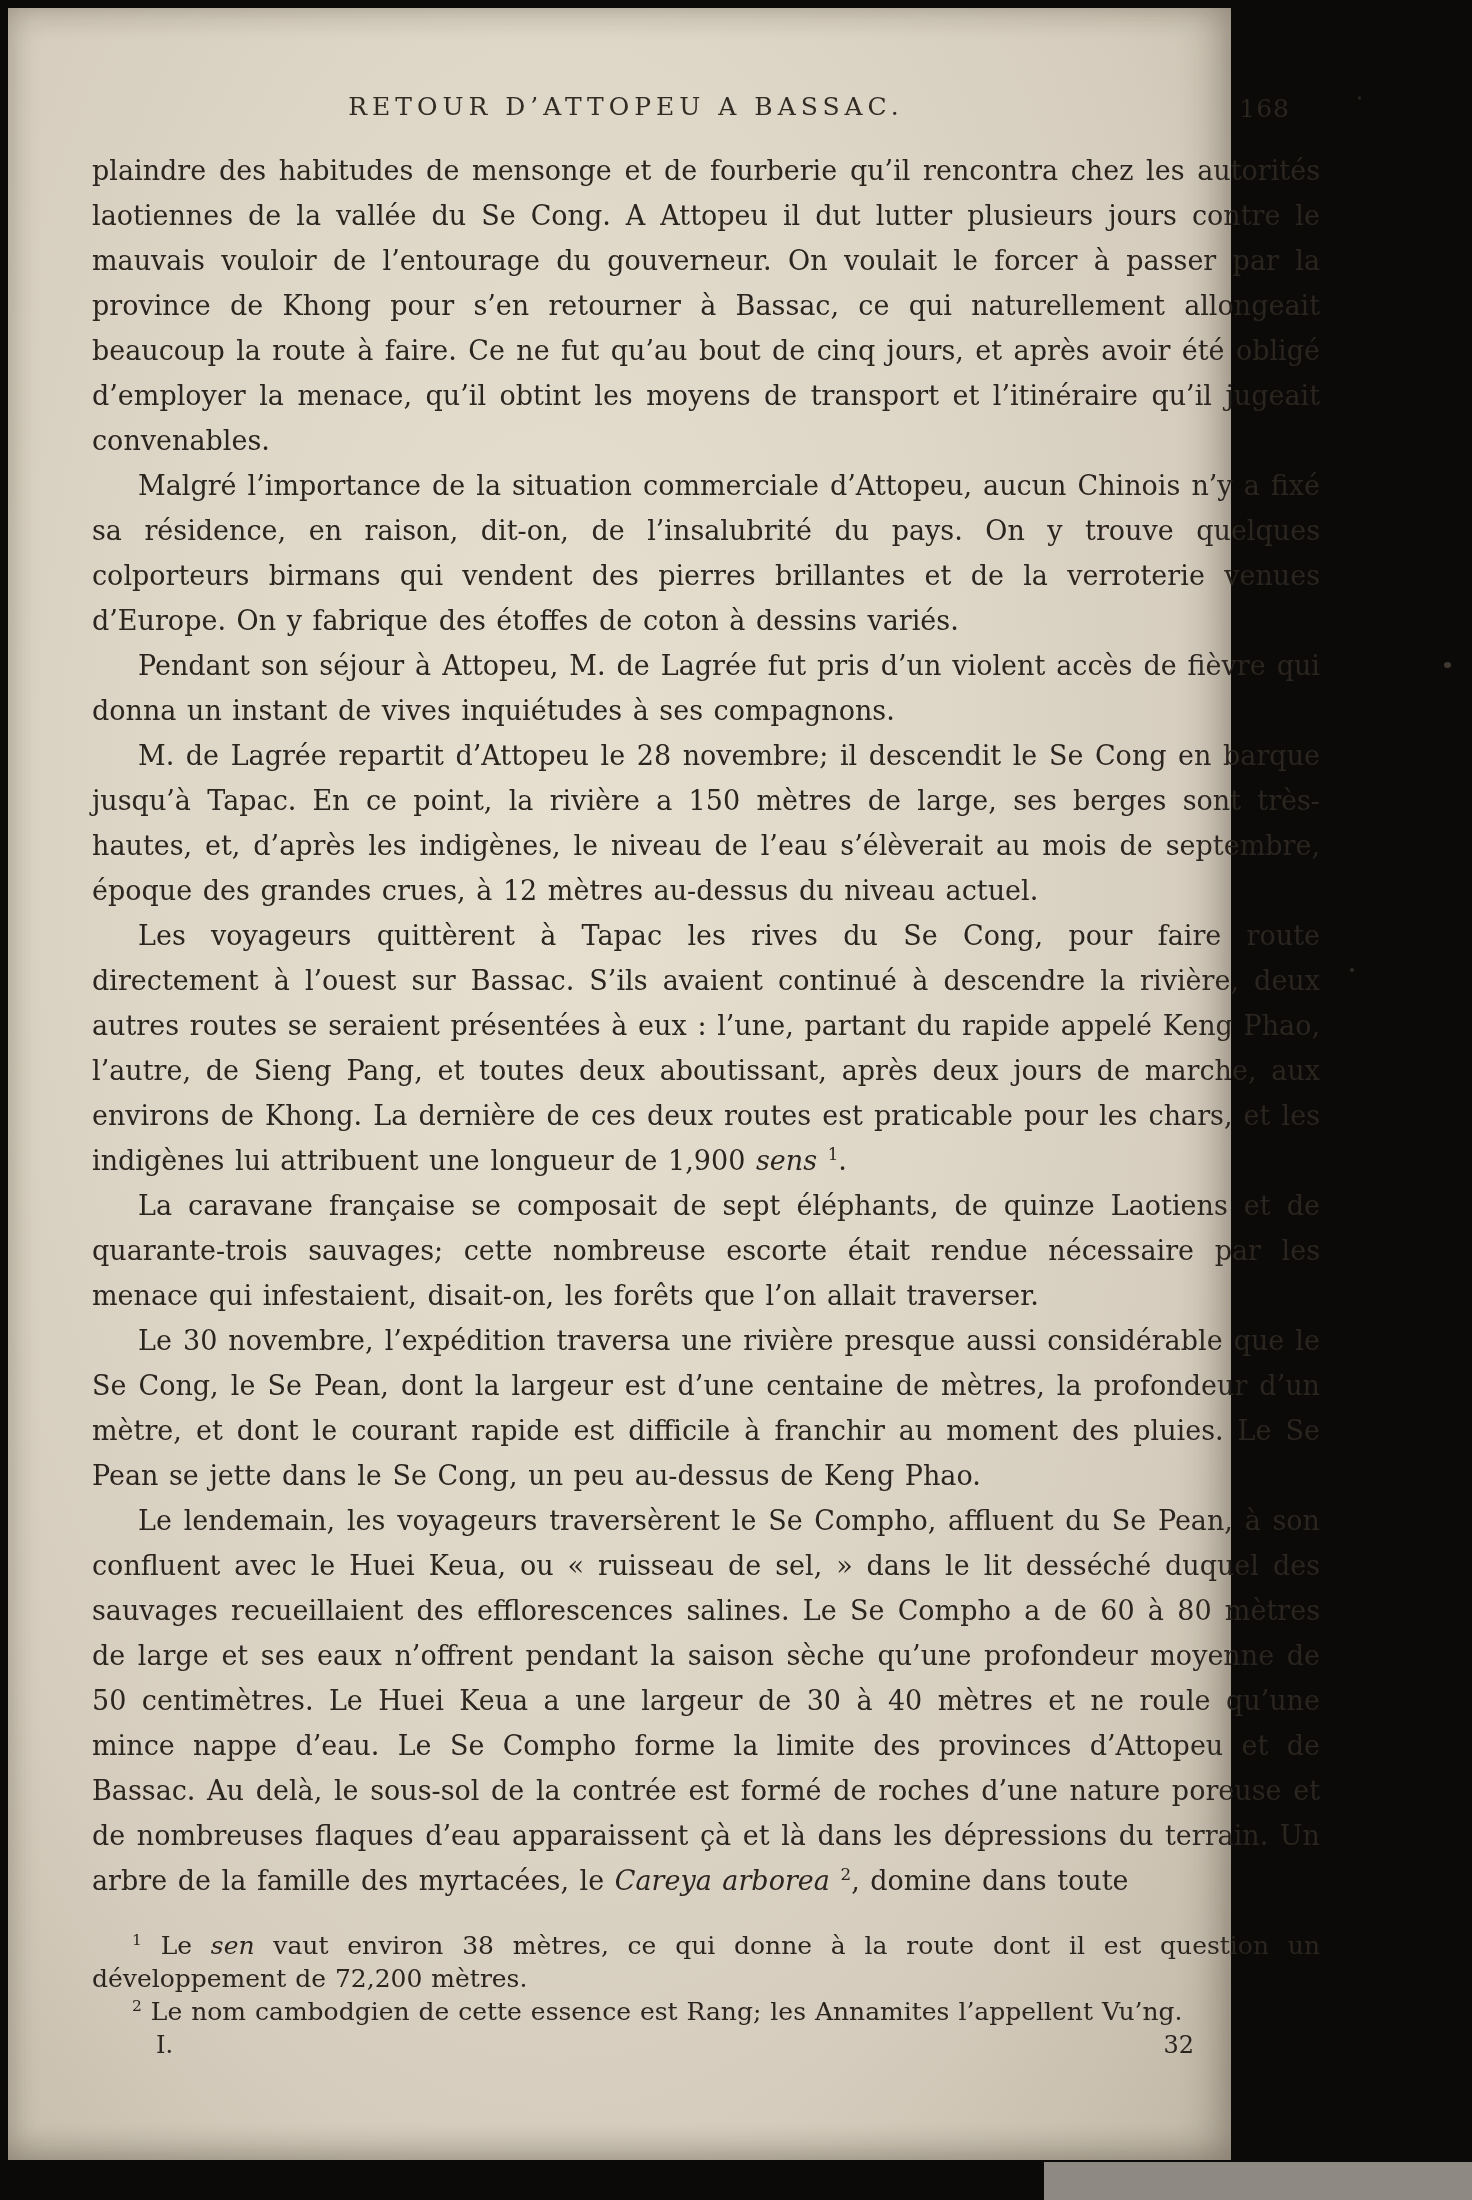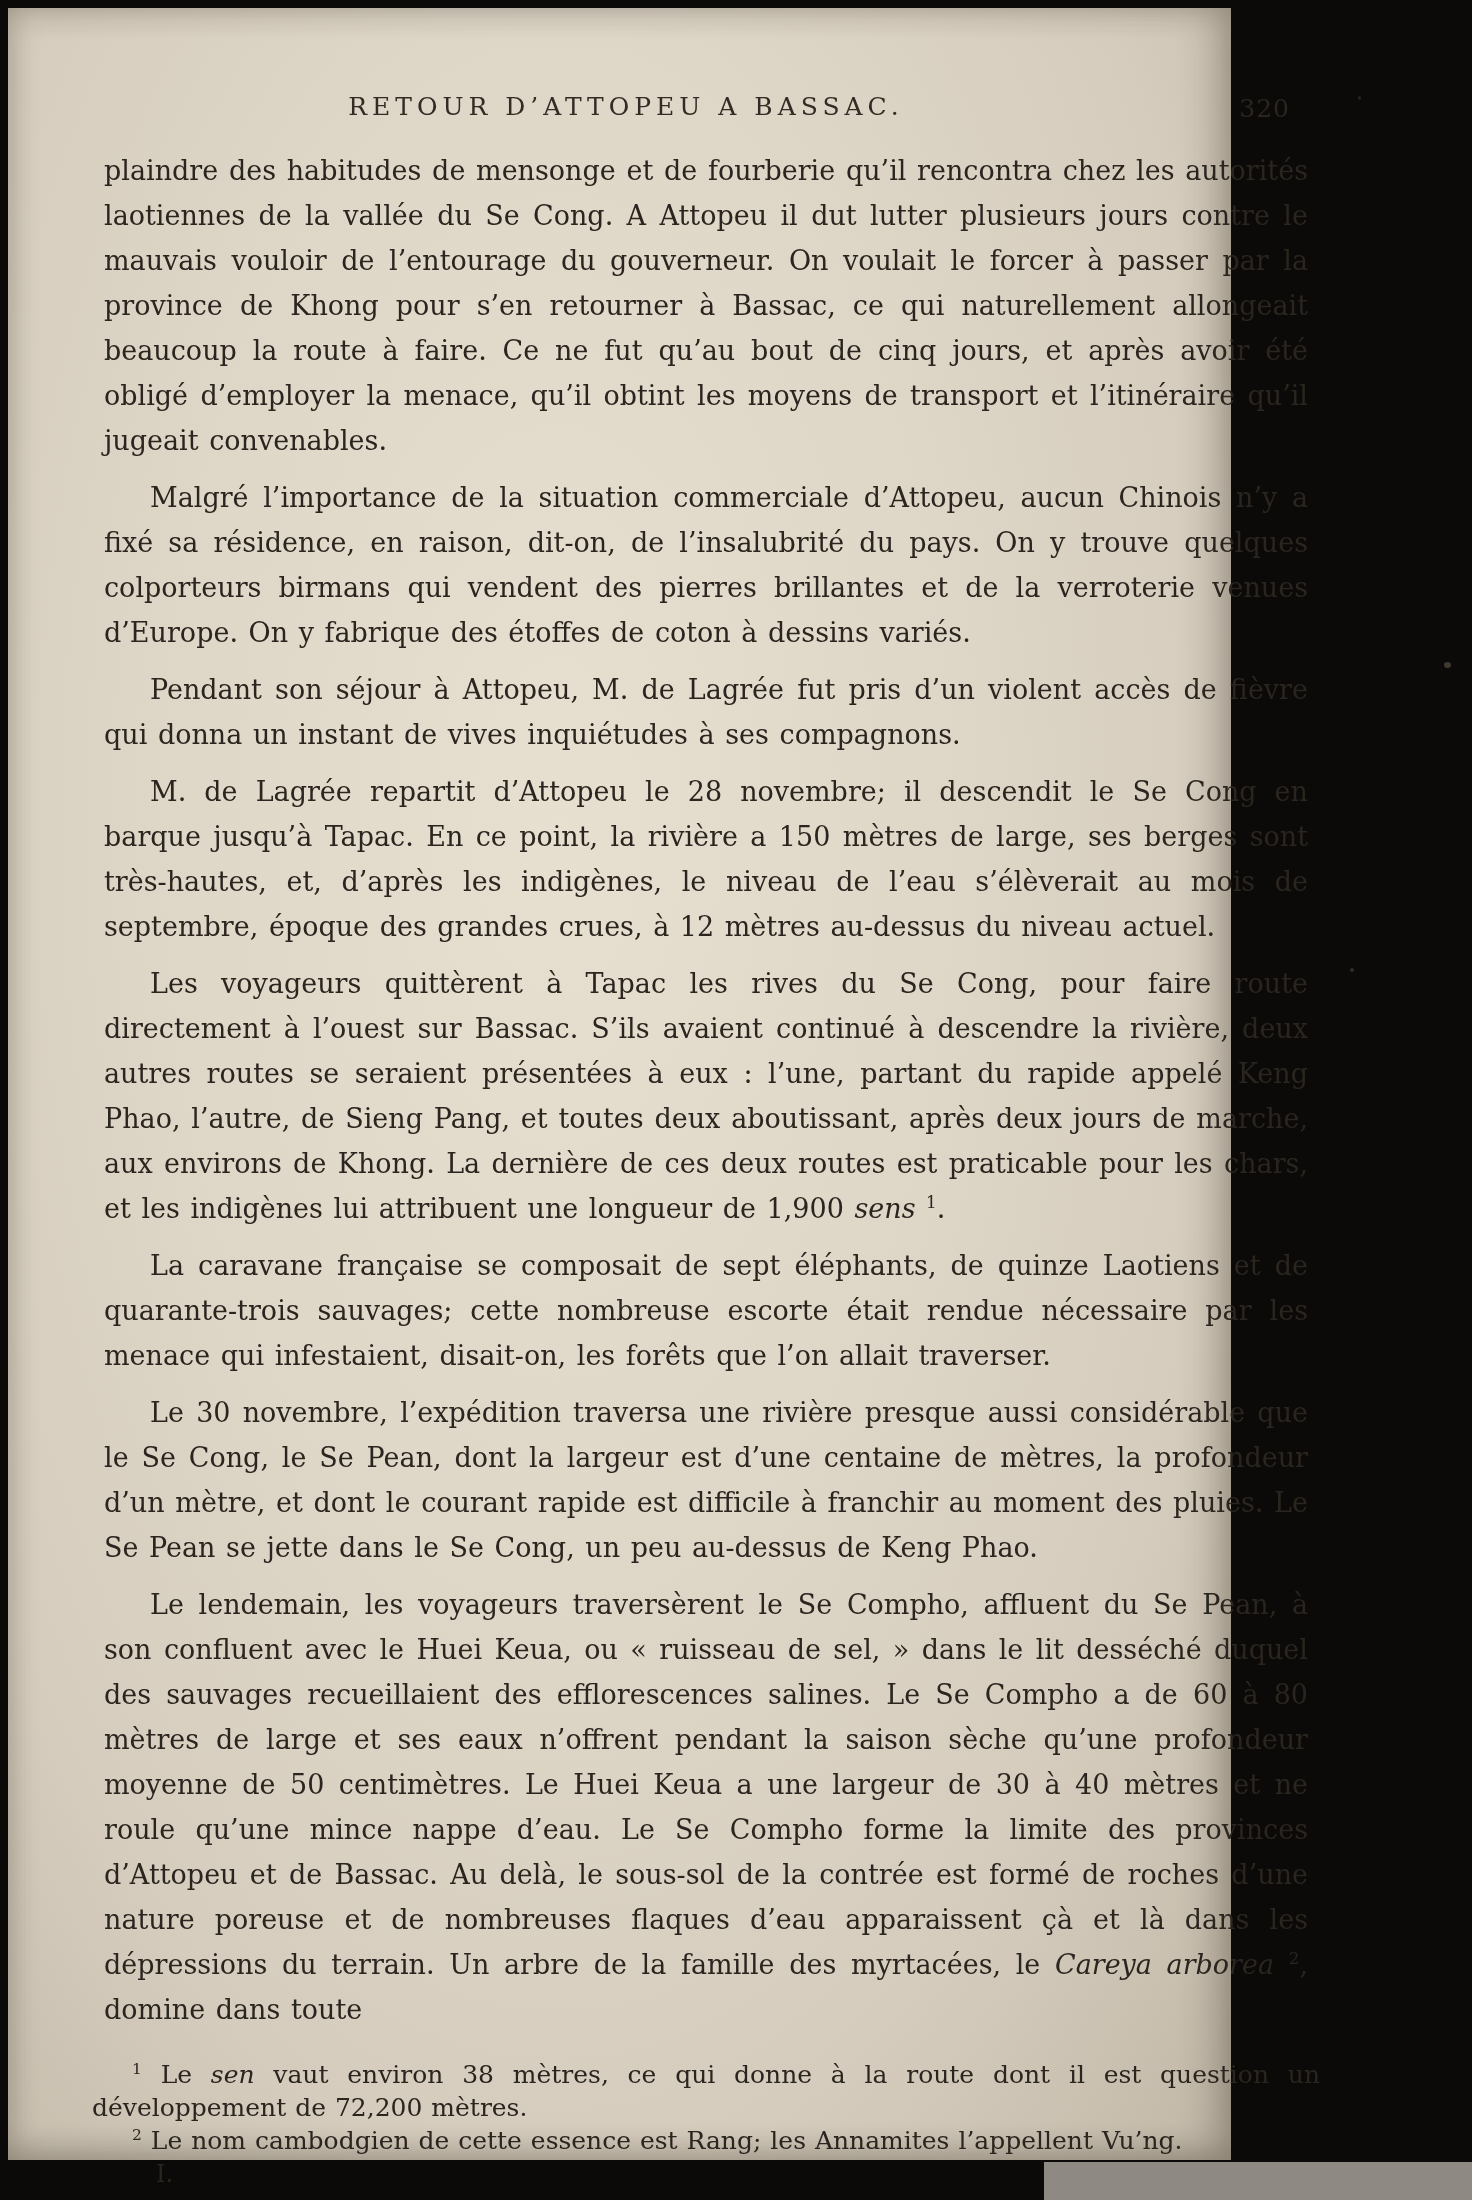--- a/index.html
+++ b/index.html
@@ -40,21 +40,21 @@
     position:absolute;right:30px;top:2px;
     font-size:25px;letter-spacing:1px;
   }
   .body-text{
     margin-top:12px;
     text-align:justify;
     font-size:27px;
     line-height:45px;
     word-spacing:2px;
   }
-  .para{margin:12px;}
+  .para{margin:0;}
   .para.indent{text-indent:46px;}
   sup{font-size:62%;vertical-align:super;line-height:0;}
   .footnotes{
     margin-top:26px;
     text-align:justify;
     font-size:25px;
     line-height:33px;
     word-spacing:1px;
   }
   .footnote{margin:0;text-indent:40px;}
@@ -69,21 +69,21 @@
   .speck-c{left:1350px;top:88px;width:3px;height:4px;opacity:.45;}
 </style>
 </head>
 <body>
 
 <div class="paper">
   <div class="content">
 
     <div class="header-row">
       <div class="running-head">RETOUR D’ATTOPEU A BASSAC.</div>
-      <div class="page-number">320</div>
+      <div class="page-number">168</div>
     </div>
 
     <div class="body-text">
         <p class="para">plaindre des habitudes de mensonge et de fourberie qu’il rencontra chez les autorités laotiennes de la vallée du Se Cong. A Attopeu il dut lutter plusieurs jours contre le mauvais vouloir de l’entourage du gouverneur. On voulait le forcer à passer par la province de Khong pour s’en retourner à Bassac, ce qui naturellement allongeait beaucoup la route à faire. Ce ne fut qu’au bout de cinq jours, et après avoir été obligé d’employer la menace, qu’il obtint les moyens de transport et l’itinéraire qu’il jugeait convenables.</p>
         <p class="para indent">Malgré l’importance de la situation commerciale d’Attopeu, aucun Chinois n’y a fixé sa résidence, en raison, dit-on, de l’insalubrité du pays. On y trouve quelques colporteurs birmans qui vendent des pierres brillantes et de la verroterie venues d’Europe. On y fabrique des étoffes de coton à dessins variés.</p>
         <p class="para indent">Pendant son séjour à Attopeu, M. de Lagrée fut pris d’un violent accès de fièvre qui donna un instant de vives inquiétudes à ses compagnons.</p>
         <p class="para indent">M. de Lagrée repartit d’Attopeu le 28 novembre; il descendit le Se Cong en barque jusqu’à Tapac. En ce point, la rivière a 150 mètres de large, ses berges sont très-hautes, et, d’après les indigènes, le niveau de l’eau s’élèverait au mois de septembre, époque des grandes crues, à 12 mètres au-dessus du niveau actuel.</p>
         <p class="para indent">Les voyageurs quittèrent à Tapac les rives du Se Cong, pour faire route directement à l’ouest sur Bassac. S’ils avaient continué à descendre la rivière, deux autres routes se seraient présentées à eux : l’une, partant du rapide appelé Keng Phao, l’autre, de Sieng Pang, et toutes deux aboutissant, après deux jours de marche, aux environs de Khong. La dernière de ces deux routes est praticable pour les chars, et les indigènes lui attribuent une longueur de 1,900 <i>sens</i> <sup>1</sup>.</p>
         <p class="para indent">La caravane française se composait de sept éléphants, de quinze Laotiens et de quarante-trois sauvages; cette nombreuse escorte était rendue nécessaire par les menace qui infestaient, disait-on, les forêts que l’on allait traverser.</p>
         <p class="para indent">Le 30 novembre, l’expédition traversa une rivière presque aussi considérable que le Se Cong, le Se Pean, dont la largeur est d’une centaine de mètres, la profondeur d’un mètre, et dont le courant rapide est difficile à franchir au moment des pluies. Le Se Pean se jette dans le Se Cong, un peu au-dessus de Keng Phao.</p>

